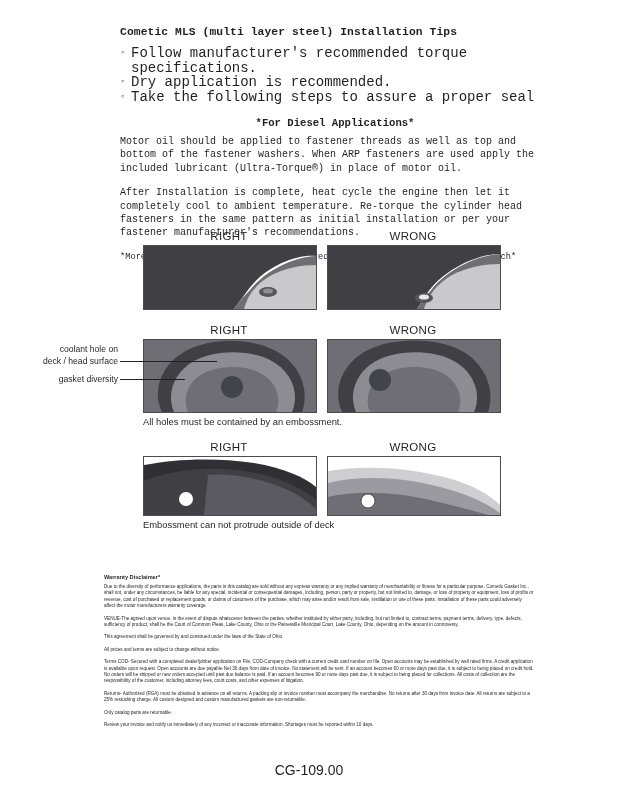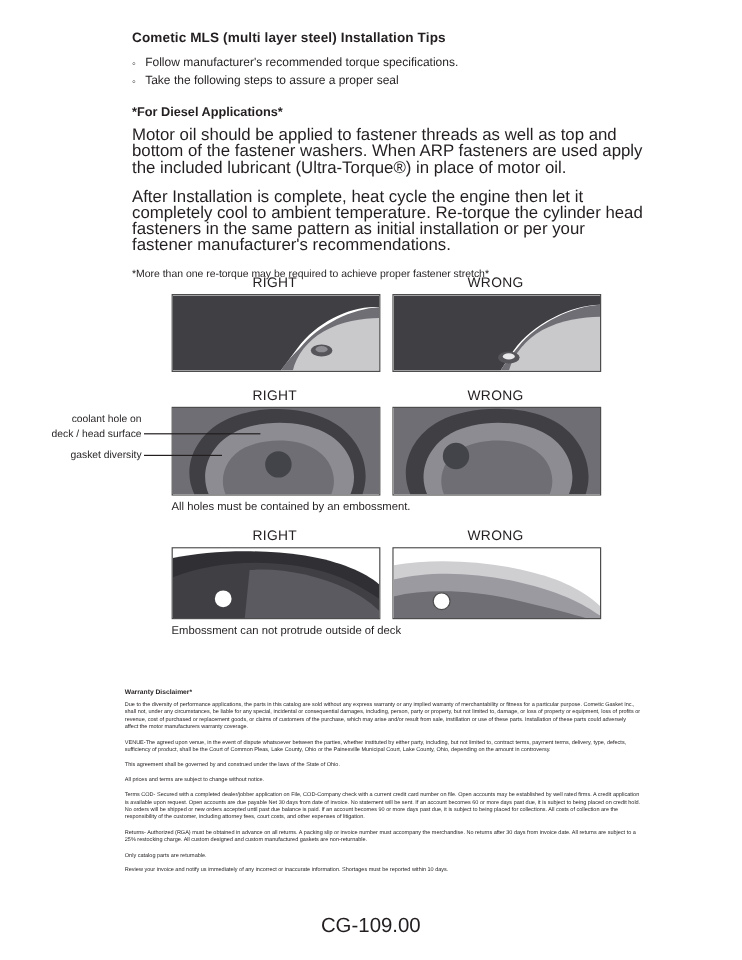--- a/index.html
+++ b/index.html
@@ -9,34 +9,34 @@
     color:#231f20;
     position:relative;
     overflow:hidden;
   }
   .page{
     position:absolute;
     left:0;top:0;width:618px;height:800px;
   }
   .content{
     position:absolute;
-    left:110px;top:26px;width:430px;
+    left:120px;top:26px;width:430px;font-family:Liberation Mono, monospace;
   }
   h1.title{
     font-size:11.3px;
     font-weight:bold;
     margin:0 0 8px 0;
     letter-spacing:.1px;
   }
   ul.bullets{
     list-style:none;
     margin:0;padding:0;
   }
   ul.bullets > li{
-    font-size:10px;
+    font-size:14px;
     line-height:14.5px;
     padding-left:11px;
     position:relative;
   }
   ul.bullets > li:before{
     content:"\25E6";
     position:absolute;left:0;top:0;
     font-size:9px;
   }
   ul.sub{
@@ -51,23 +51,24 @@
   }
   ul.sub > li:before{
     content:"\2022";
     position:absolute;left:0;top:0;
     font-size:8px;
   }
   h2.subtitle{
     font-size:10.6px;
     font-weight:bold;
     margin:13px 0 6px 0;
+    text-align:center;
   }
   p.para{
-    font-size:14px;
+    font-size:10px;
     line-height:13.4px;
     margin:0 0 11px 0;
   }
   p.note{
     font-size:8.7px;
     line-height:13.4px;
     margin:0;
   }
 
   
@@ -131,33 +132,34 @@
   .warranty p{
     font-size:4.6px;
     line-height:6.4px;
     margin:0 0 6px 0;
     text-align:left;
   }
   .partnum{
     position:absolute;
     left:0;top:762px;width:618px;
     text-align:center;
-    font-size:17px;
+    font-size:14px;
   }
 </style>
 </head>
 <body>
 
 <div class="page">
 
   <div class="content">
     <h1 class="title">Cometic MLS (multi layer steel) Installation Tips</h1>
 
     <ul class="bullets">
       <li>Follow manufacturer's recommended torque specifications.</li>
+      <li>Dry application is recommended.</li>
       <li>Take the following steps to assure a proper seal</li>
     </ul>
 
     <h2 class="subtitle">*For Diesel Applications*</h2>
     <p class="para">Motor oil should be applied to fastener threads as well as top and bottom of the fastener washers.  When ARP fasteners are used apply the included lubricant (Ultra-Torque®) in place of motor oil.</p>
     <p class="para">After Installation is complete, heat cycle the engine then let it completely cool to ambient temperature.  Re-torque the cylinder head fasteners in the same pattern as initial installation or per your fastener manufacturer's recommendations.</p>
     <p class="note">*More than one re-torque may be required to achieve proper fastener stretch*</p>
   </div>
 
   <div class="figures">

